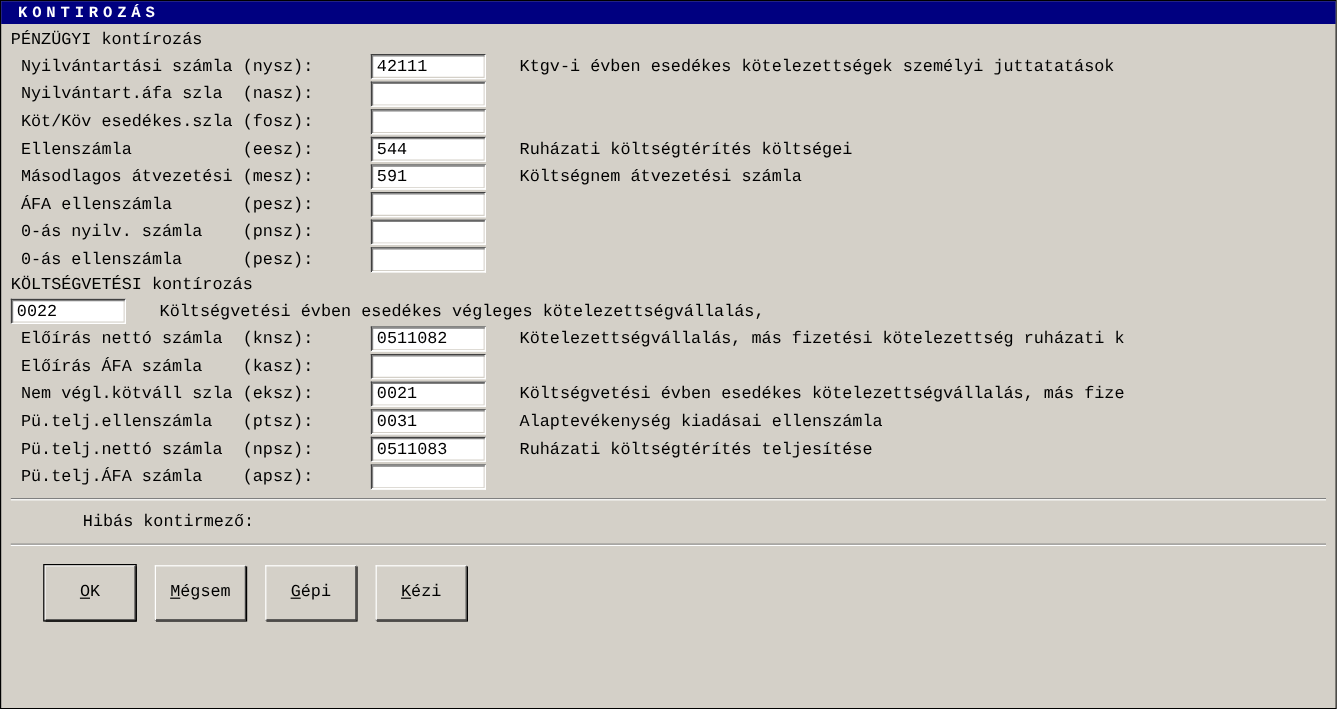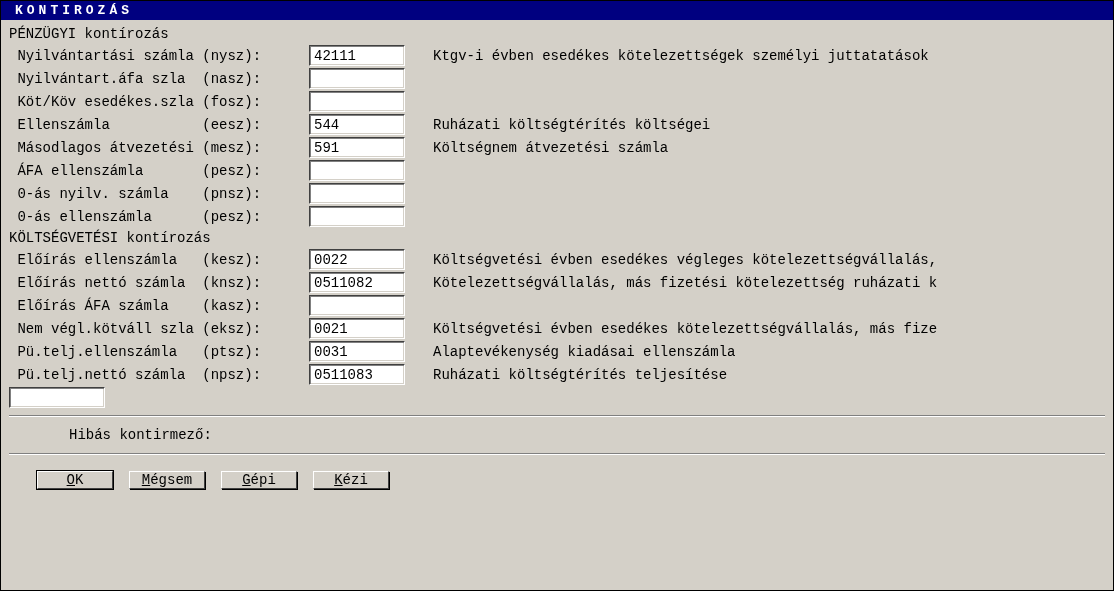--- a/index.html
+++ b/index.html
@@ -84,21 +84,21 @@
   }
   .btn {
     font-family: "Courier New", monospace;
     font-size: 14px;
     background: #d4d0c8;
     border-top: 1px solid #fff;
     border-left: 1px solid #fff;
     border-right: 1px solid #404040;
     border-bottom: 1px solid #404040;
     box-shadow: 1px 1px 0 #000;
-    padding: 0 0;
+    padding: 14px 0;
     width: 76px;
     cursor: pointer;
     text-align: center;
   }
   .btn.default {
     outline: 1px solid #000;
   }
   .btn .ul {
     text-decoration: underline;
   }
@@ -149,21 +149,20 @@
     </div>
     <div class="row">
       <span class="label"> 0-ás ellenszámla      (pesz): </span>
       <input class="input" value="" style="">
       <span class="desc"></span>
     </div>
 
     <div class="section-header">KÖLTSÉGVETÉSI kontírozás</div>
 
     <div class="row">
-      <span class="label"> Előírás ellenszámla   (kesz): </span>
       <input class="input" value="0022" style="">
       <span class="desc">Költségvetési évben esedékes végleges kötelezettségvállalás,</span>
     </div>
     <div class="row">
       <span class="label"> Előírás nettó számla  (knsz): </span>
       <input class="input" value="0511082" style="">
       <span class="desc">Kötelezettségvállalás, más fizetési kötelezettség ruházati k</span>
     </div>
     <div class="row">
       <span class="label"> Előírás ÁFA számla    (kasz): </span>
@@ -179,20 +178,21 @@
       <span class="label"> Pü.telj.ellenszámla   (ptsz): </span>
       <input class="input" value="0031" style="">
       <span class="desc">Alaptevékenység kiadásai ellenszámla</span>
     </div>
     <div class="row">
       <span class="label"> Pü.telj.nettó számla  (npsz): </span>
       <input class="input" value="0511083" style="">
       <span class="desc">Ruházati költségtérítés teljesítése</span>
     </div>
     <div class="row">
+      <span class="label"> Pü.telj.ÁFA számla    (apsz): </span>
       <input class="input" value="" style="">
       <span class="desc"></span>
     </div>
 
     <hr class="hr">
 
     <div class="status-row">
       <span>Hibás kontirmező:</span>
     </div>
 

